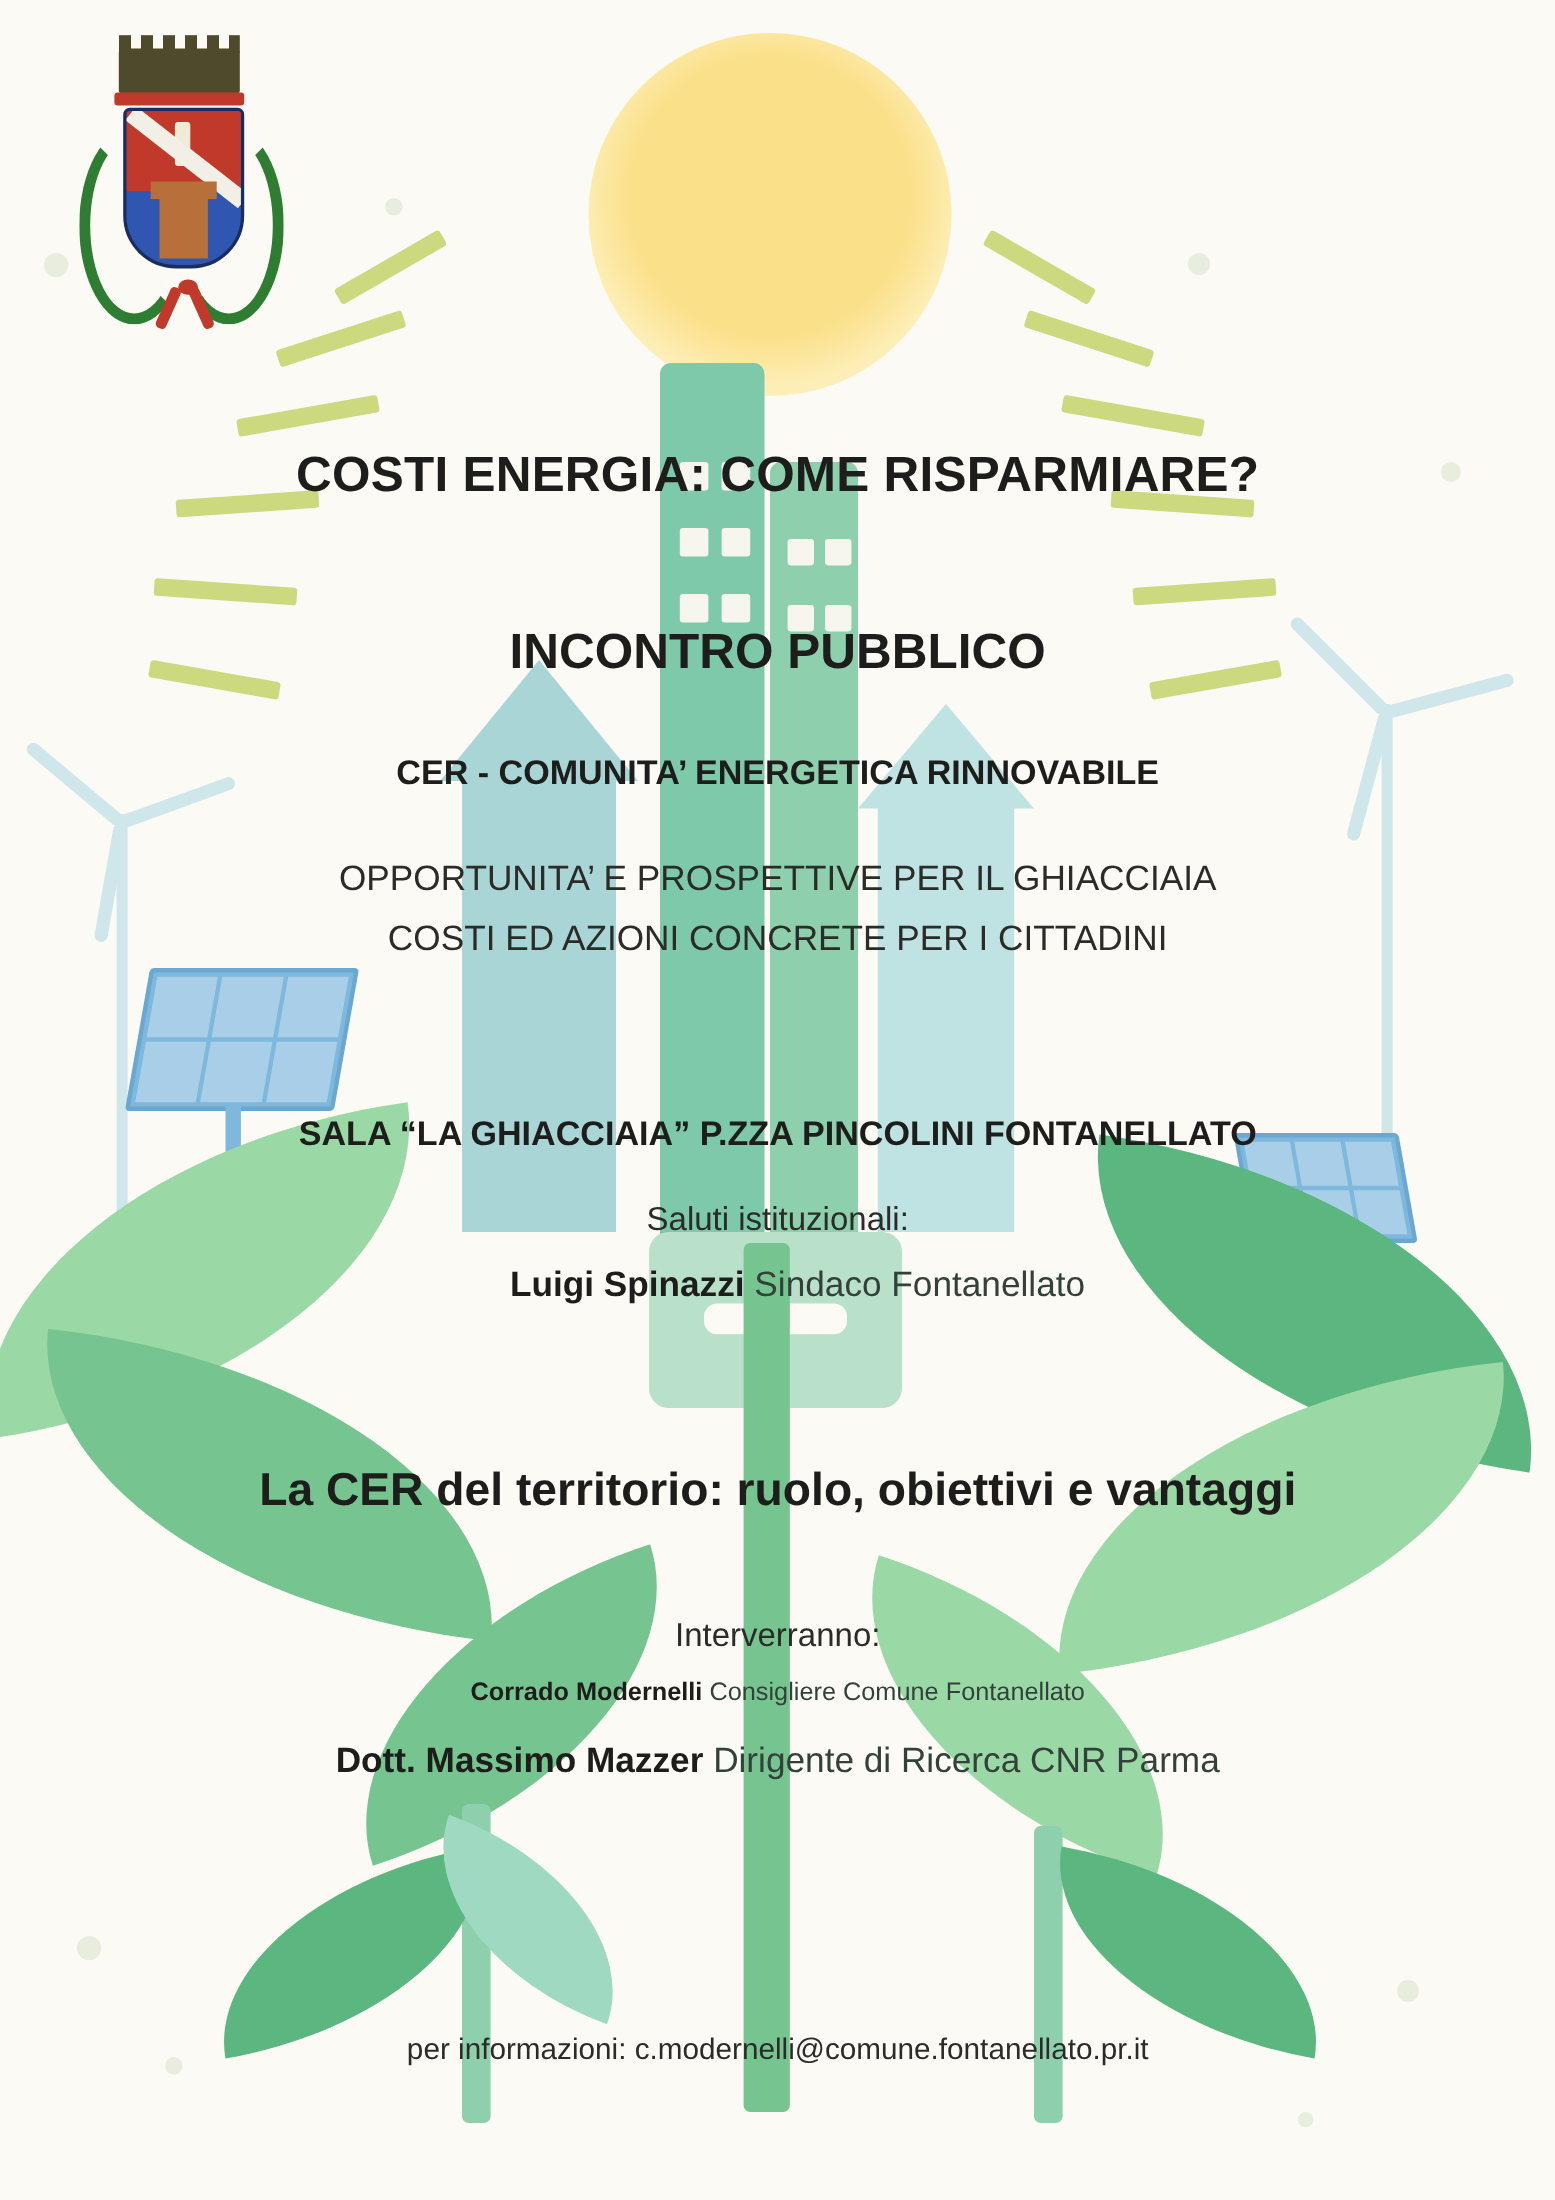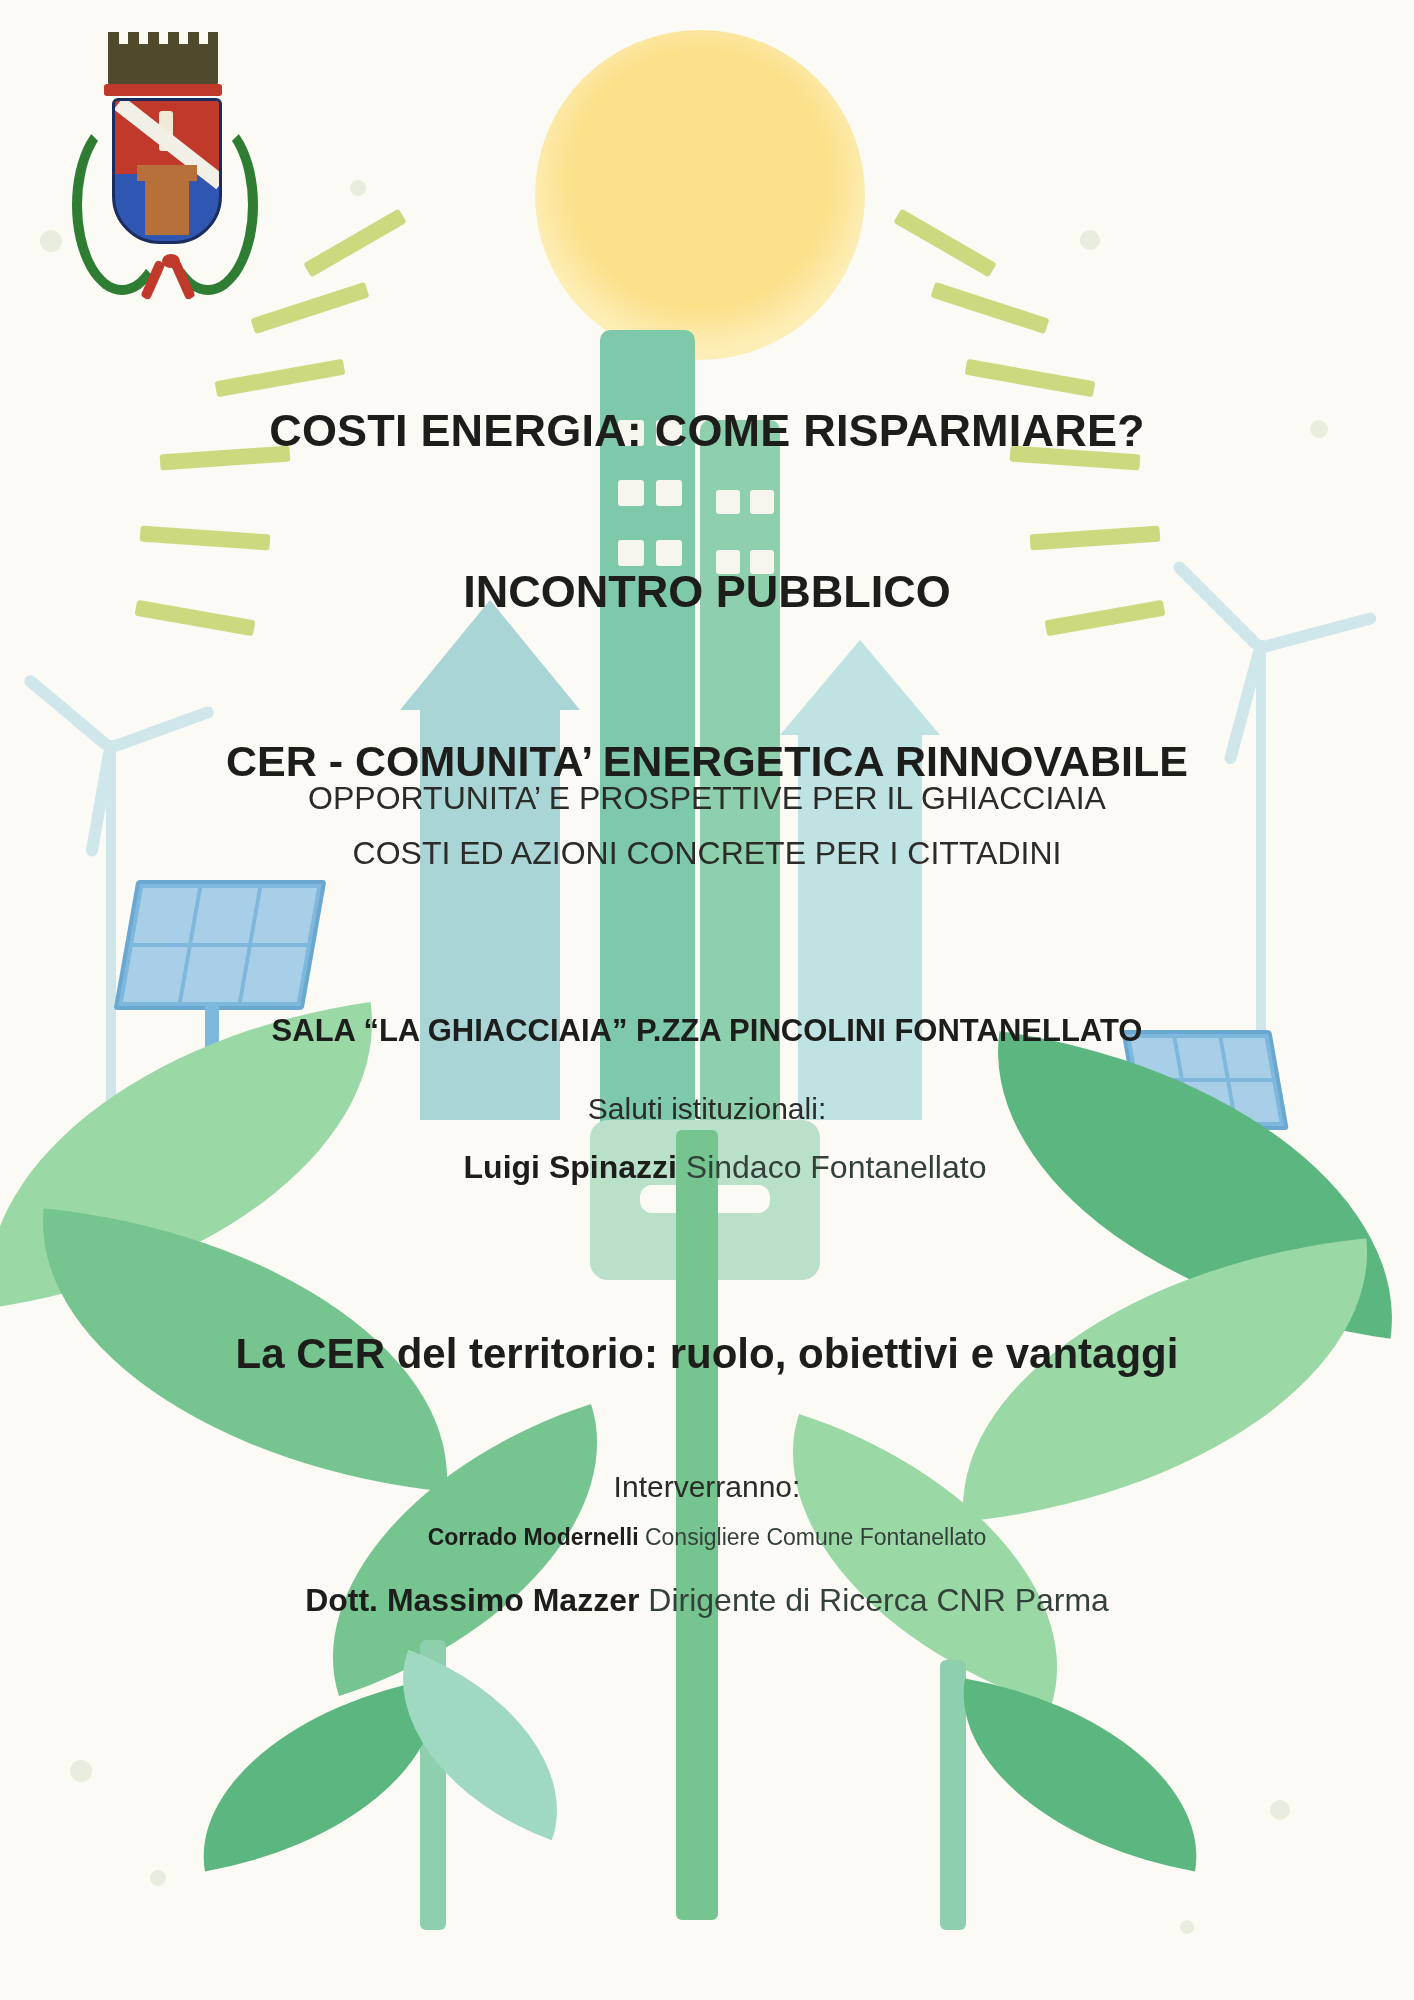--- a/index.html
+++ b/index.html
@@ -77,21 +77,21 @@
   .ribbon b:nth-child(1){left:6px;transform:rotate(24deg);}
   .ribbon b:nth-child(2){left:36px;transform:rotate(-24deg);}
   .ribbon-knot{position:absolute;left:20px;top:-6px;width:18px;height:14px;background:#c0392b;border-radius:50%;}
 
   
   .text{position:absolute;inset:0;text-align:center;}
   .t{position:absolute;left:0;right:0;line-height:1.12;white-space:nowrap;}
   .b{font-weight:bold;}
   .title1{top:406px;font-size:45px;font-weight:bold;letter-spacing:.2px;}
   .title2{top:567px;font-size:45px;font-weight:bold;}
-  .title3{top:737px;font-size:43px;font-weight:bold;}
+  .title3{top:686px;font-size:31px;font-weight:bold;}
   .sub1{top:781px;font-size:32px;color:#2b2b28;}
   .sub2{top:836px;font-size:32px;color:#2b2b28;}
   .datel{top:955px;font-size:38px;font-weight:bold;}
   .place{top:1014px;font-size:31px;font-weight:bold;}
   .greet{top:1092px;font-size:30px;color:#2b2b28;}
   .name1{top:1150px;font-size:32px;padding-left:36px;}
   .name2{top:1208px;font-size:32px;}
   .highlight{top:1330px;font-size:42px;font-weight:bold;}
   .spk-intro{top:1470px;font-size:30px;color:#2b2b28;}
   .spk1{top:1525px;font-size:23px;}
@@ -244,14 +244,15 @@
     <div class="t spk-intro">Interverranno:</div>
     <div class="t spk1">
       <span class="b">Corrado Modernelli</span>
       <span class="soft">Consigliere Comune Fontanellato</span>
     </div>
     <div class="t spk2">
       <span class="b">Dott. Massimo Mazzer</span>
       <span class="soft">Dirigente di Ricerca CNR Parma</span>
     </div>
 
+    <div class="t info">per informazioni: c.modernelli@comune.fontanellato.pr.it</div>
   </div>
 </div>
 
 </body></html>

